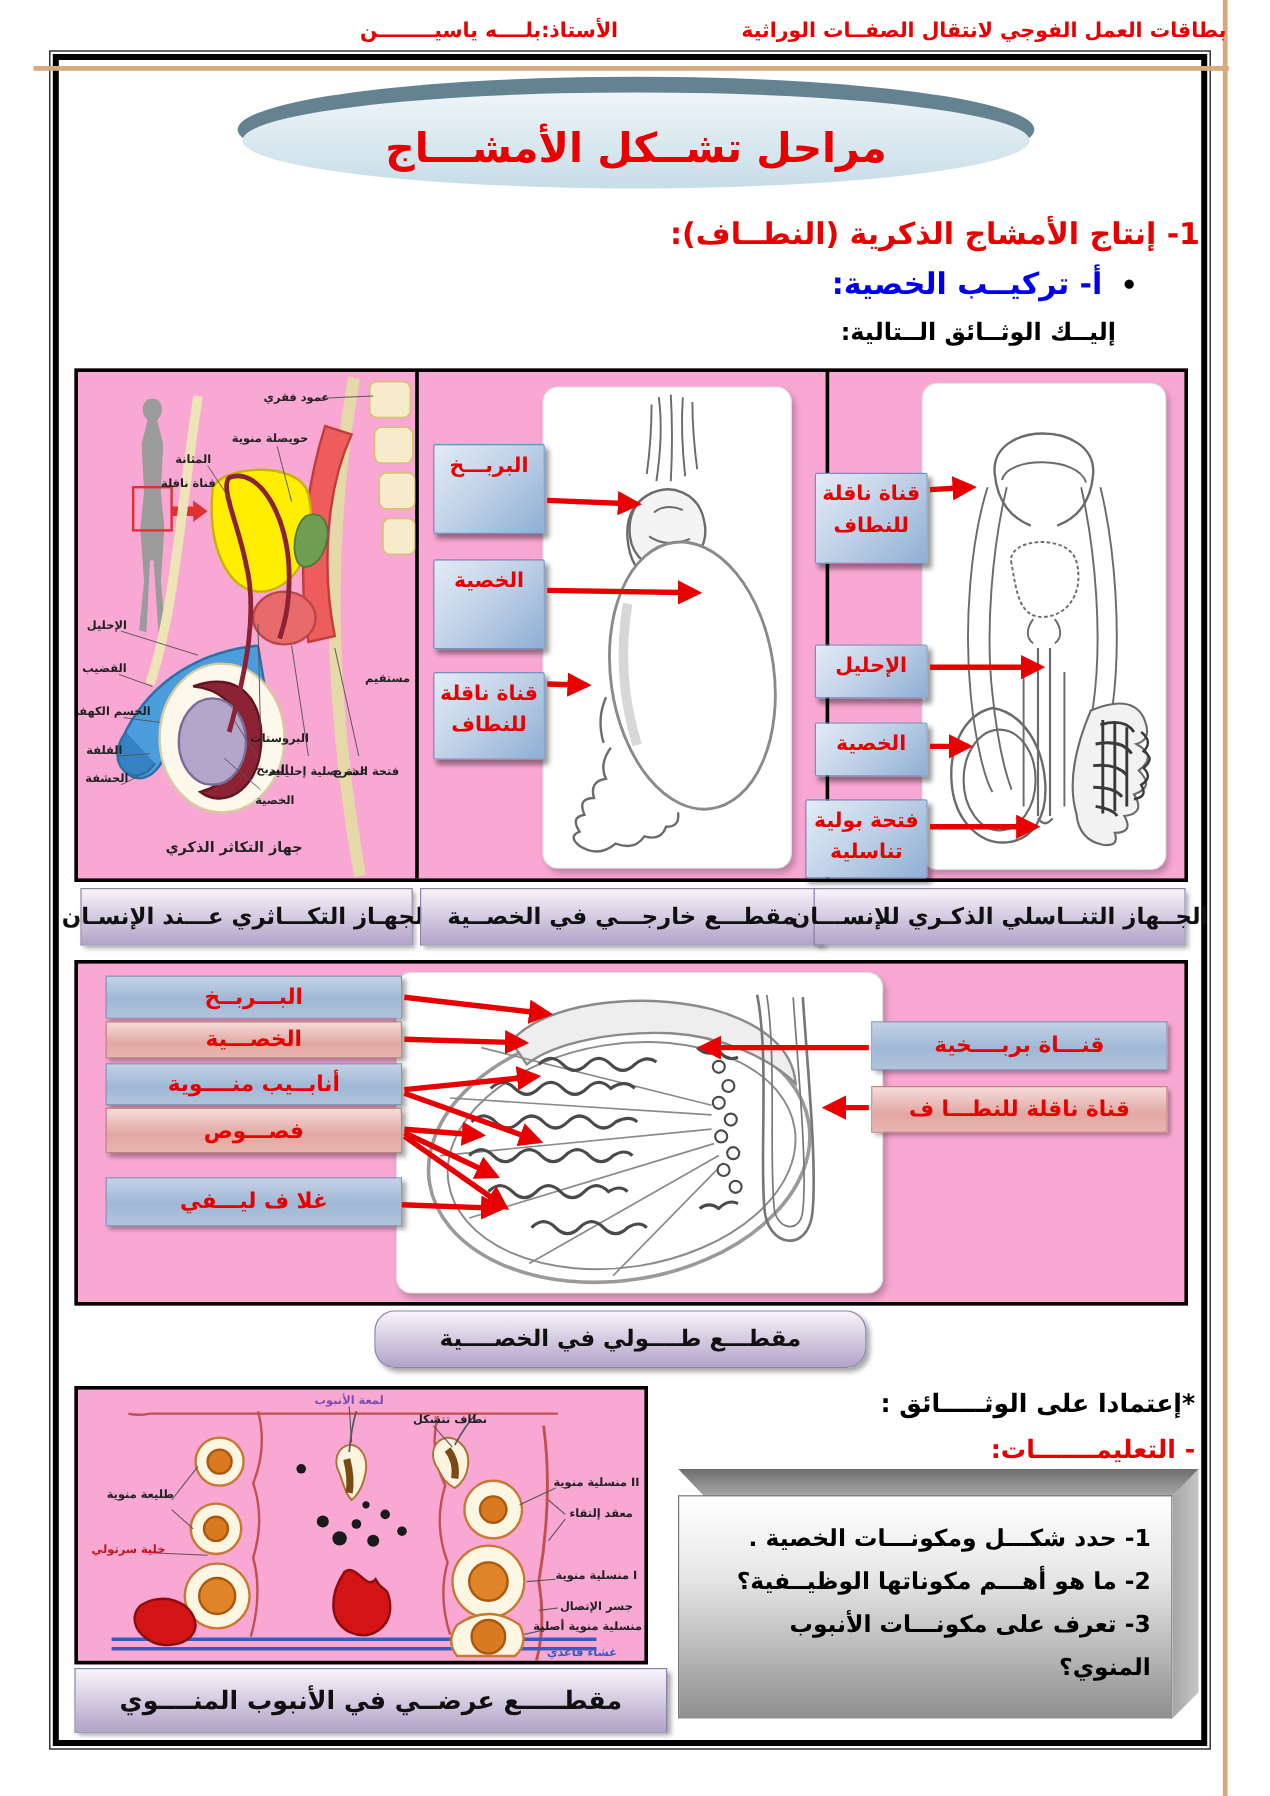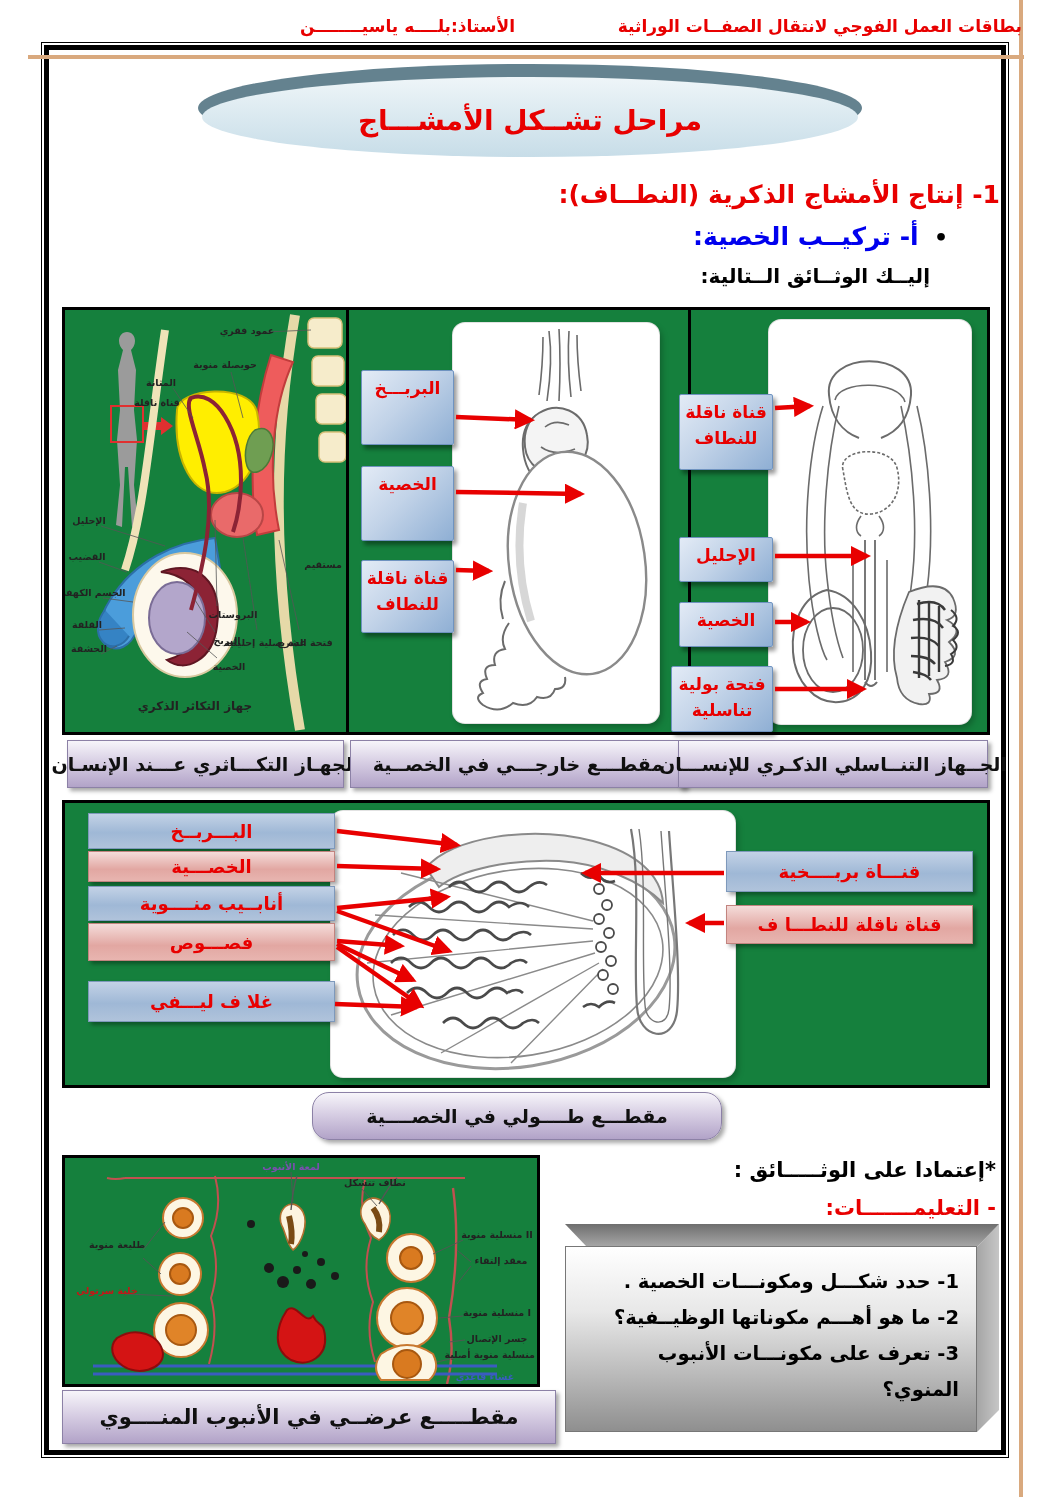--- a/index.html
+++ b/index.html
@@ -8,28 +8,28 @@
   .abs{position:absolute;}
   .rtl{direction:rtl;unicode-bidi:embed;}
   
   .frame-main{position:absolute;left:44px;top:45px;width:962px;height:1410px;
       border:5px solid #000;outline:1px solid #000;outline-offset:2px;box-sizing:border-box;}
   .tan-h{position:absolute;left:28px;top:55px;width:996px;height:4px;background:#d9a97e;}
   .tan-v{position:absolute;left:1019px;top:0;width:4px;height:1497px;background:#d9a97e;}
   
   .hdr{color:#e80000;font-weight:bold;font-size:17px;white-space:nowrap;}
   
-  .banner-text{color:#e80000;font-weight:bold;font-size:28px;text-align:center;width:100%;}
+  .banner-text{color:#e80000;font-weight:bold;font-size:34px;text-align:center;width:100%;}
   
   .h1red{color:#e80000;font-weight:bold;font-size:25px;white-space:nowrap;}
   .h2blue{color:#0000ee;font-weight:bold;font-size:25px;white-space:nowrap;}
   .h2blue::before{content:"\2022\00a0\00a0";color:#000;font-size:22px;}
   .intro{color:#000;font-weight:bold;font-size:20px;white-space:nowrap;}
   
-  .figbox{position:absolute;border:3px solid #000;background:#15803d;box-sizing:border-box;}
+  .figbox{position:absolute;border:3px solid #000;background:#f9a8d4;box-sizing:border-box;}
   .panel{position:absolute;top:0;height:100%;box-sizing:border-box;}
   .card{position:absolute;background:#fff;border-radius:12px;
         box-shadow:0 0 0 1px #e2e2e2,3px 4px 6px rgba(0,0,0,.25);}
   
   .lblbox{position:absolute;background:linear-gradient(135deg,#e3ebf6 0%,#c2d3e8 45%,#8fafd4 100%);
       border:1px solid #6f93c0;border-radius:2px;box-shadow:3px 4px 4px rgba(0,0,0,.40);
       color:#e80000;font-weight:bold;font-size:17px;display:flex;justify-content:center;
       padding-top:5px;box-sizing:border-box;text-align:center;line-height:1.5;z-index:4;}
   
   .bar{position:absolute;display:flex;align-items:center;justify-content:center;

